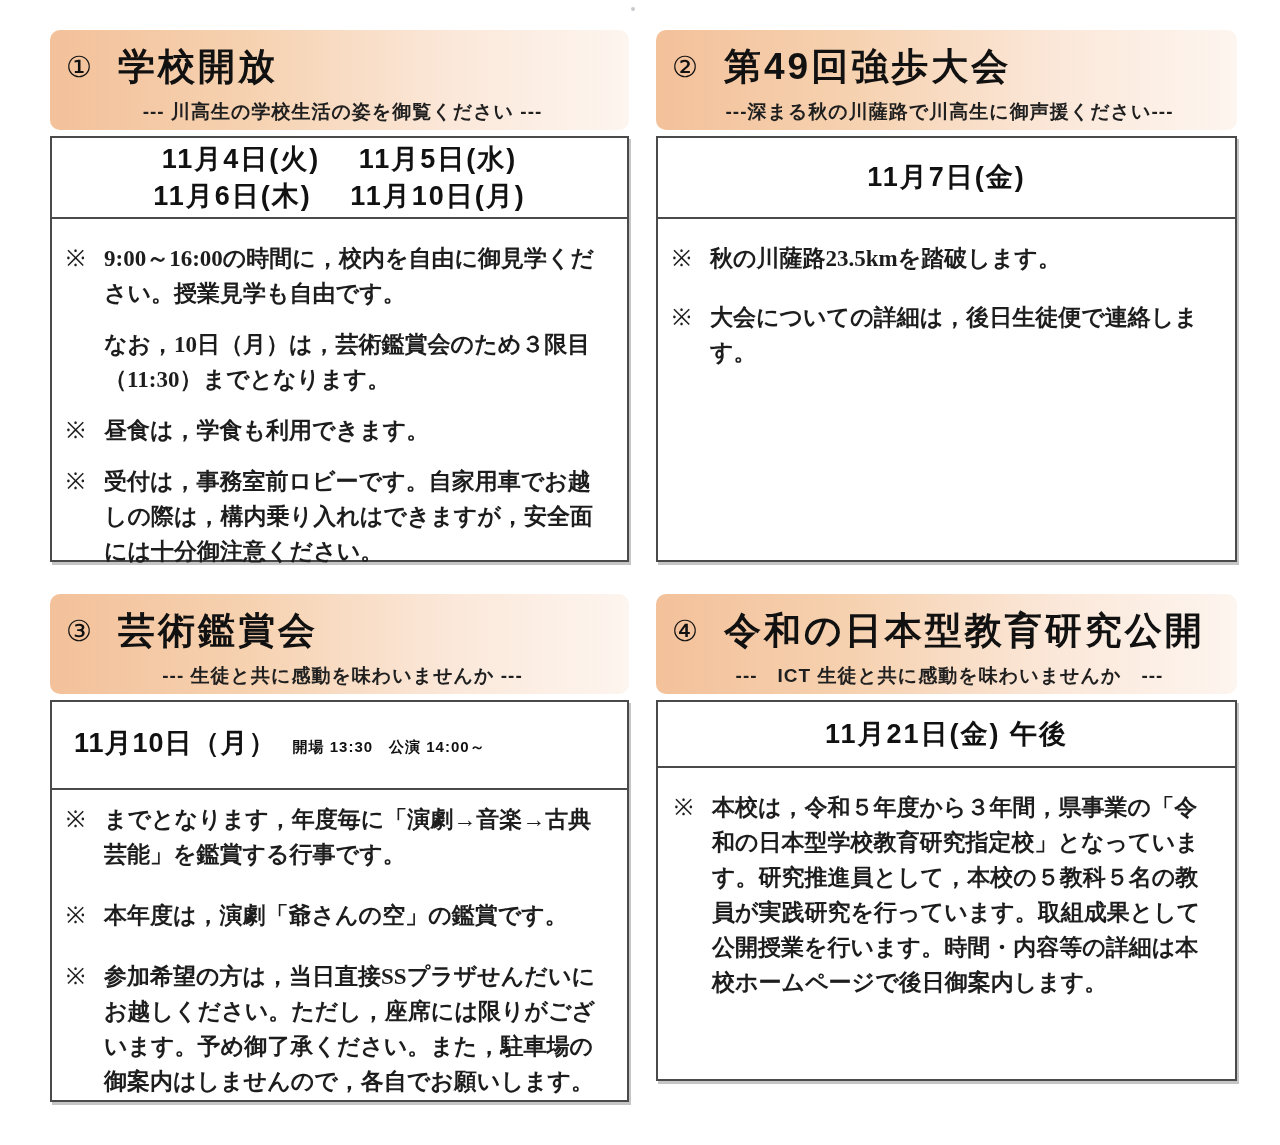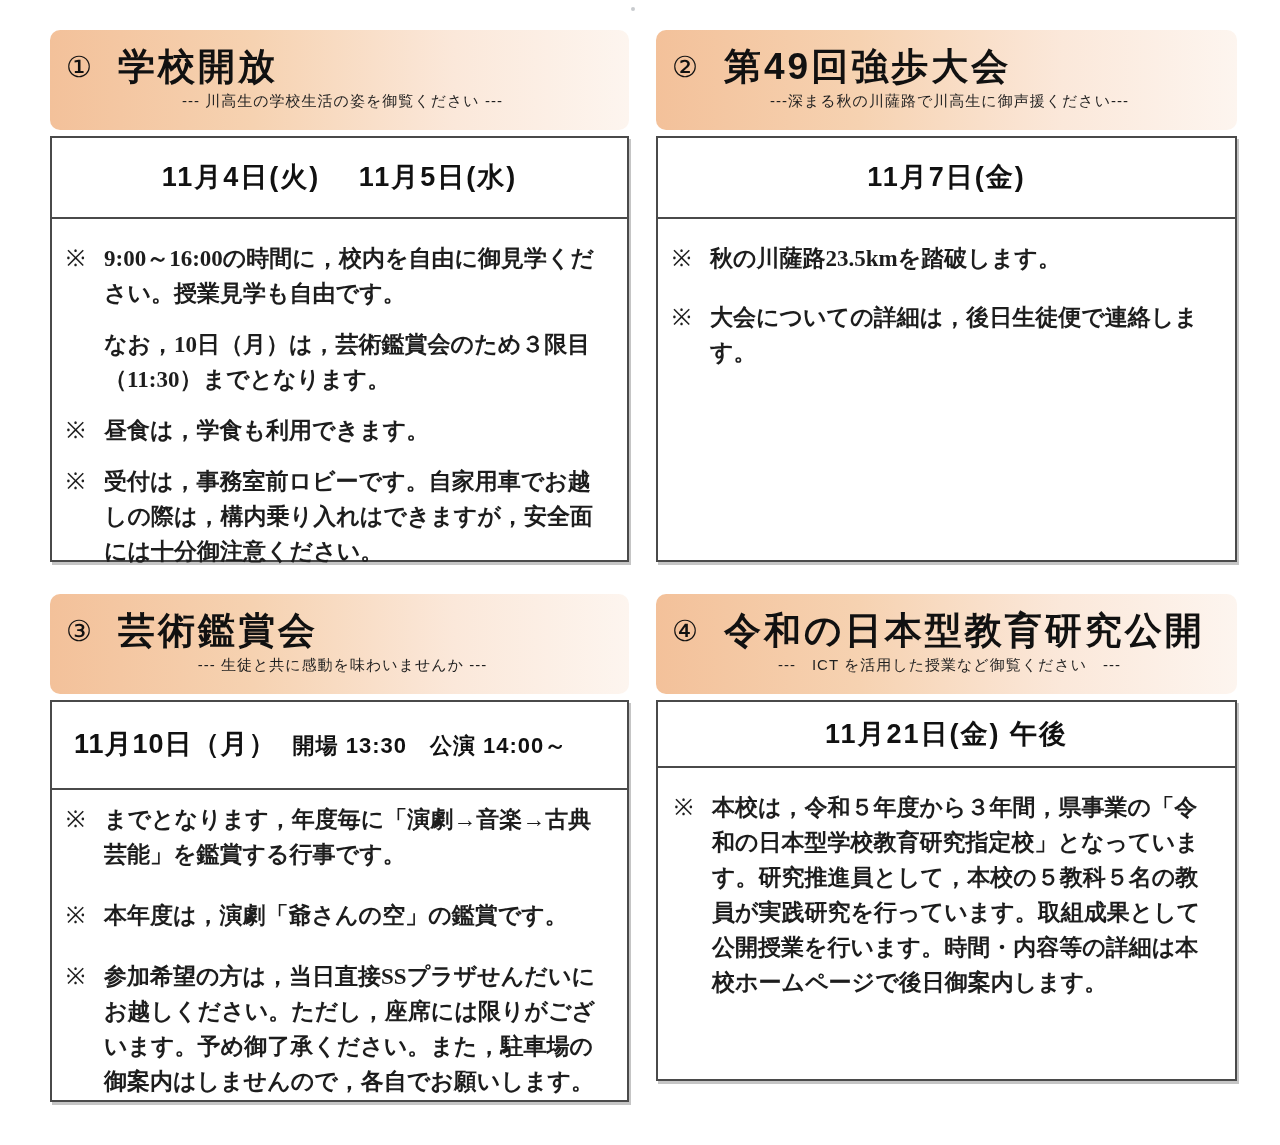--- a/index.html
+++ b/index.html
@@ -17,21 +17,21 @@
   
   .band {
     height:100px; box-sizing:border-box; border-radius:10px;
     padding:12px 10px 0 16px;
     background:linear-gradient(90deg,#f3c19a 0%,#f6d2b1 35%,#fbe8da 70%,#fdf5ef 100%);
   }
   .band-title-row { display:flex; align-items:center; gap:26px; }
   .band-num { font-size:29px; font-weight:400; color:#111; }
   .band-title { font-size:37px; font-weight:700; letter-spacing:3px; color:#111; }
   .band-sub {
-    text-align:center; font-size:15px; font-weight:400;
+    margin-top:7px; text-align:center; font-size:19px; font-weight:700;
     letter-spacing:1px; color:#1f1f1f;
   }
 
   
   .boxwrap { margin-top:6px; box-shadow:2px 3px 0 rgba(90,90,90,0.35); background:#fff; }
   .datebox {
     box-sizing:border-box; border:2px solid #4a4a4a; background:#fff;
     display:flex; flex-direction:column; justify-content:center;
     text-align:center; font-weight:700; letter-spacing:2px;
   }
@@ -59,40 +59,41 @@
   .s3 .bodybox { height:312px; padding:12px 14px 0 14px; }
   .s4 .bodybox { height:313px; padding:22px 16px 0 16px; }
 
   .s1 .para { margin-bottom:16px; }
   .s2 .para { margin-bottom:24px; }
   .s3 .para { margin-bottom:26px; }
 
   
   .s3 .datebox { text-align:left; padding-left:22px; letter-spacing:1px; }
   .s3 .date-line { line-height:38px; }
-  .date-time { font-size:22px; margin-left:16px; letter-spacing:1px; }
+  .date-time { font-size:15px; margin-left:16px; letter-spacing:1px; }
 </style>
 </head>
 <body>
 
 <div class="page">
 
   <div class="speck" style="left:631px; top:7px;"></div>
 
   <div class="section s1">
     <div class="band">
       <div class="band-title-row">
         <span class="band-num">①</span>
         <span class="band-title">学校開放</span>
       </div>
       <div class="band-sub">--- 川高生の学校生活の姿を御覧ください ---</div>
     </div>
     <div class="boxwrap">
       <div class="datebox">
         <div class="date-line">11月4日(火)　 11月5日(水)</div>
+        <div class="date-line">11月6日(木)　 11月10日(月)</div>
       </div>
       <div class="bodybox">
         <div class="para">
           <span class="marker">※</span>
           <span class="ptext">9:00～16:00の時間に，校内を自由に御見学ください。授業見学も自由です。</span>
         </div>
         <div class="para">
           <span class="marker"></span>
           <span class="ptext">なお，10日（月）は，芸術鑑賞会のため３限目（11:30）までとなります。</span>
         </div>
@@ -163,21 +164,21 @@
       </div>
     </div>
   </div>
 
   <div class="section s4">
     <div class="band">
       <div class="band-title-row">
         <span class="band-num">④</span>
         <span class="band-title">令和の日本型教育研究公開</span>
       </div>
-      <div class="band-sub">---　ICT を活用した授業など御覧ください　---</div>
+      <div class="band-sub">---　ICT 生徒と共に感動を味わいませんか　---</div>
     </div>
     <div class="boxwrap">
       <div class="datebox">
         <div class="date-line">11月21日(金) 午後</div>
       </div>
       <div class="bodybox">
         <div class="para">
           <span class="marker">※</span>
           <span class="ptext">本校は，令和５年度から３年間，県事業の「令和の日本型学校教育研究指定校」となっています。研究推進員として，本校の５教科５名の教員が実践研究を行っています。取組成果として公開授業を行います。時間・内容等の詳細は本校ホームページで後日御案内します。</span>
         </div>

